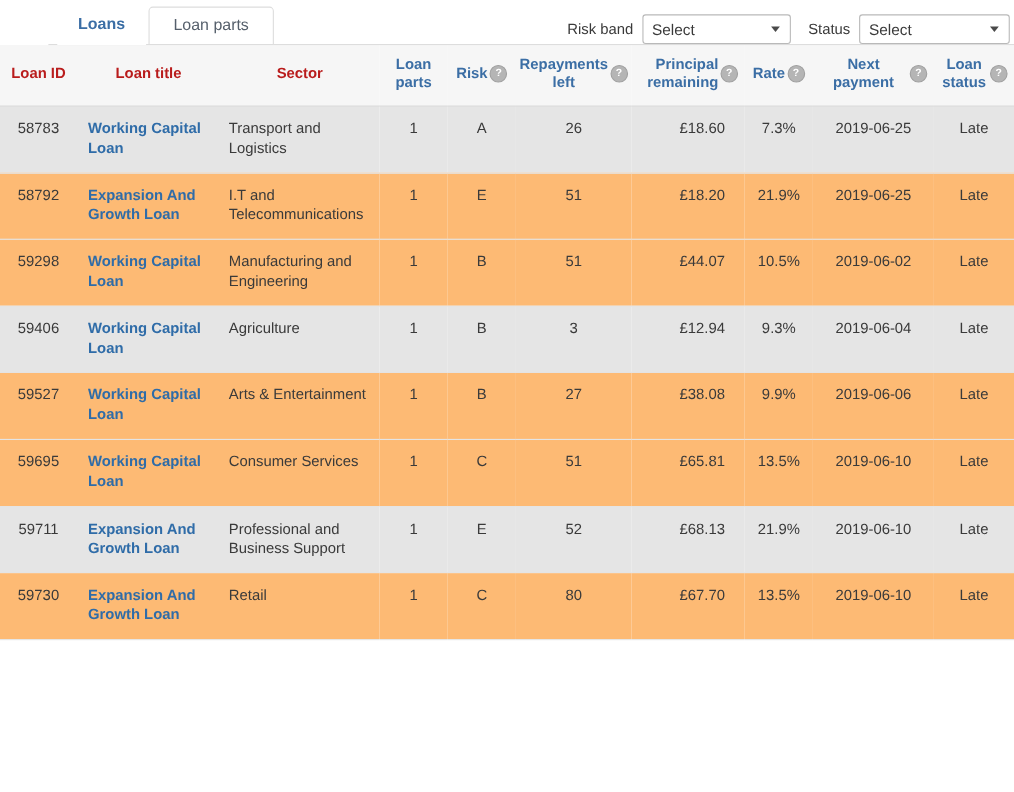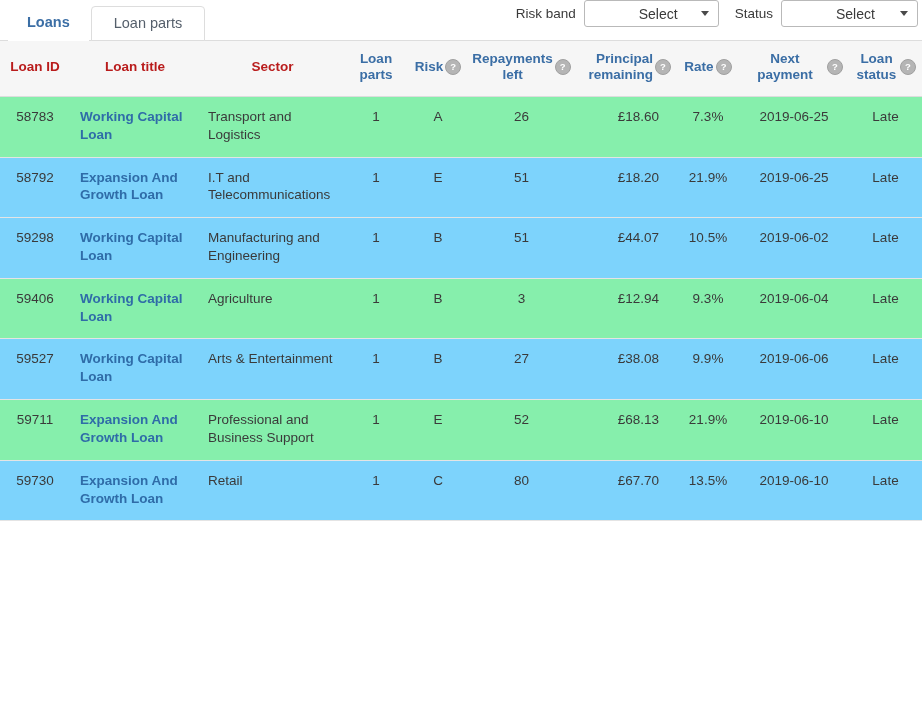--- a/index.html
+++ b/index.html
@@ -15,20 +15,21 @@
     color: #333333;
     overflow: hidden;
   }
 
   
   .topbar {
     position: relative;
     height: 41px;
     border-bottom: 1px solid #dddddd;
     box-sizing: border-box;
+    margin-left: 44px;
   }
   .tabs {
     position: absolute;
     left: 8px;
     bottom: -1px;
     display: flex;
     align-items: flex-end;
   }
   .tab {
     padding: 9px 18px 10px 18px;
@@ -56,21 +57,21 @@
     background: #ffffff;
     color: #555f6b;
     border-radius: 4px 4px 0 0;
     margin-left: 2px;
     padding: 9px 22px 10px 22px;
   }
 
   .filters {
     position: absolute;
     right: 4px;
-    top: 0;
+    top: 13px;
     display: flex;
     align-items: center;
     gap: 0px;
   }
   .filter-group {
     display: flex;
     align-items: center;
   }
   .filter-label {
     font-size: 13.5px;
@@ -81,21 +82,20 @@
   .select-box {
     position: relative;
     border: 1px solid #b9b9b9;
     background: #ffffff;
     border-radius: 3px;
     height: 27px;
     box-sizing: border-box;
     display: flex;
     align-items: center;
     cursor: pointer;
-    padding-left: 46px;
   }
   .select-box.risk { width: 135px; margin-right: 16px; }
   .select-box.status { width: 137px; }
   .select-value {
     font-size: 14px;
     color: #3a3a3a;
     padding-left: 8px;
     flex: 1;
     white-space: nowrap;
   }
@@ -150,22 +150,22 @@
 
   table.loans tbody td {
     padding: 11px 6px 13px 6px;
     font-size: 13.5px;
     border-bottom: 1px solid #e4e4e4;
     vertical-align: top;
     color: #3a3a3a;
     box-sizing: border-box;
     line-height: 1.32;
   }
-  tbody tr.odd td { background: #86efac; margin-left: 40px; }
-  tbody tr.even td { background: #7dd3fc; }
+  tbody tr.odd td { background: #e5e5e5; margin-left: 40px; }
+  tbody tr.even td { background: #fdba74; }
 
   .c-id      { width: 70px;  text-align: center; }
   .c-title   { width: 130px; text-align: left;  padding-left: 10px !important; }
   .c-sector  { width: 145px; text-align: left;  padding-left: 8px !important; }
   .c-parts   { width: 62px;  text-align: center; }
   .c-risk    { width: 62px;  text-align: center; }
   .c-repay   { width: 105px; text-align: center; }
   .c-princ   { width: 103px; text-align: right; padding-right: 18px !important; }
   .c-rate    { width: 62px;  text-align: center; }
   .c-next    { width: 110px; text-align: center; }
@@ -332,20 +332,32 @@
         <td class="c-title"><span class="loan-link">Working Capital Loan</span></td>
         <td class="c-sector">Arts &amp; Entertainment</td>
         <td class="c-parts">1</td>
         <td class="c-risk">B</td>
         <td class="c-repay">27</td>
         <td class="c-princ">£38.08</td>
         <td class="c-rate">9.9%</td>
         <td class="c-next">2019-06-06</td>
         <td class="c-status">Late</td>
       </tr>
+      <tr class="even">
+        <td class="c-id">59695</td>
+        <td class="c-title"><span class="loan-link">Working Capital Loan</span></td>
+        <td class="c-sector">Consumer Services</td>
+        <td class="c-parts">1</td>
+        <td class="c-risk">C</td>
+        <td class="c-repay">51</td>
+        <td class="c-princ">£65.81</td>
+        <td class="c-rate">13.5%</td>
+        <td class="c-next">2019-06-10</td>
+        <td class="c-status">Late</td>
+      </tr>
       <tr class="odd">
         <td class="c-id">59711</td>
         <td class="c-title"><span class="loan-link">Expansion And Growth Loan</span></td>
         <td class="c-sector">Professional and Business Support</td>
         <td class="c-parts">1</td>
         <td class="c-risk">E</td>
         <td class="c-repay">52</td>
         <td class="c-princ">£68.13</td>
         <td class="c-rate">21.9%</td>
         <td class="c-next">2019-06-10</td>

